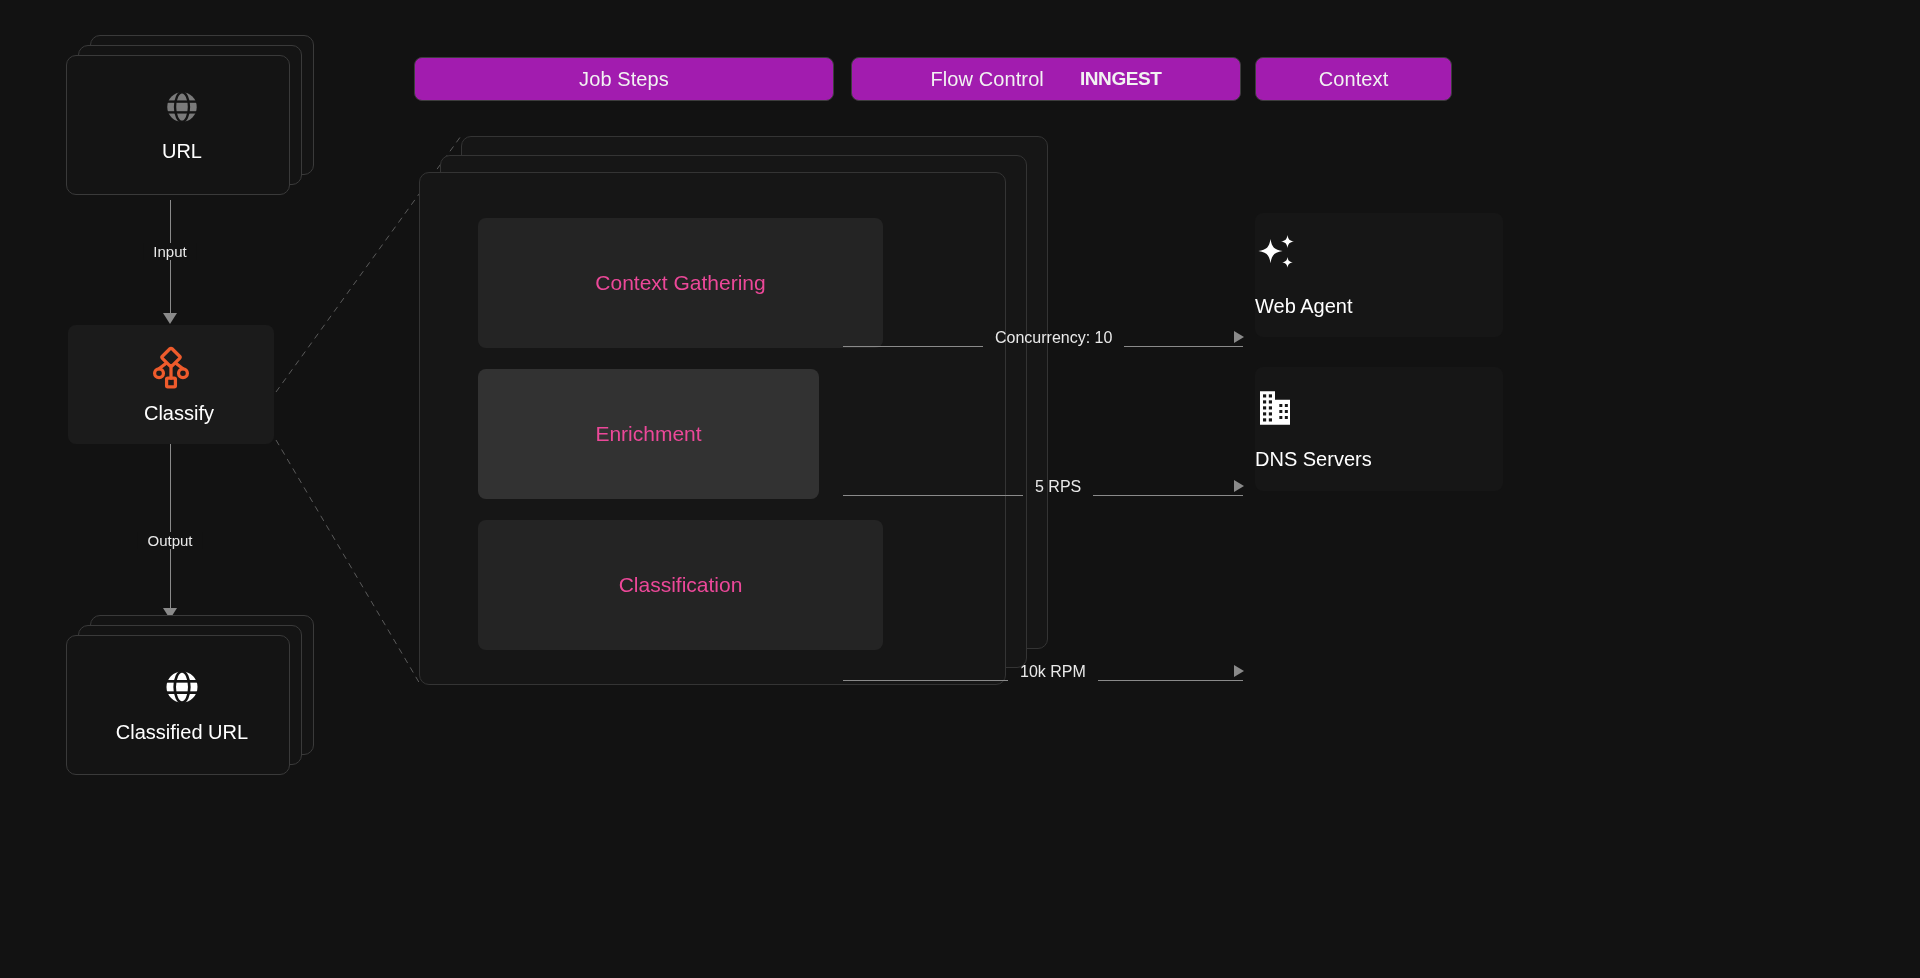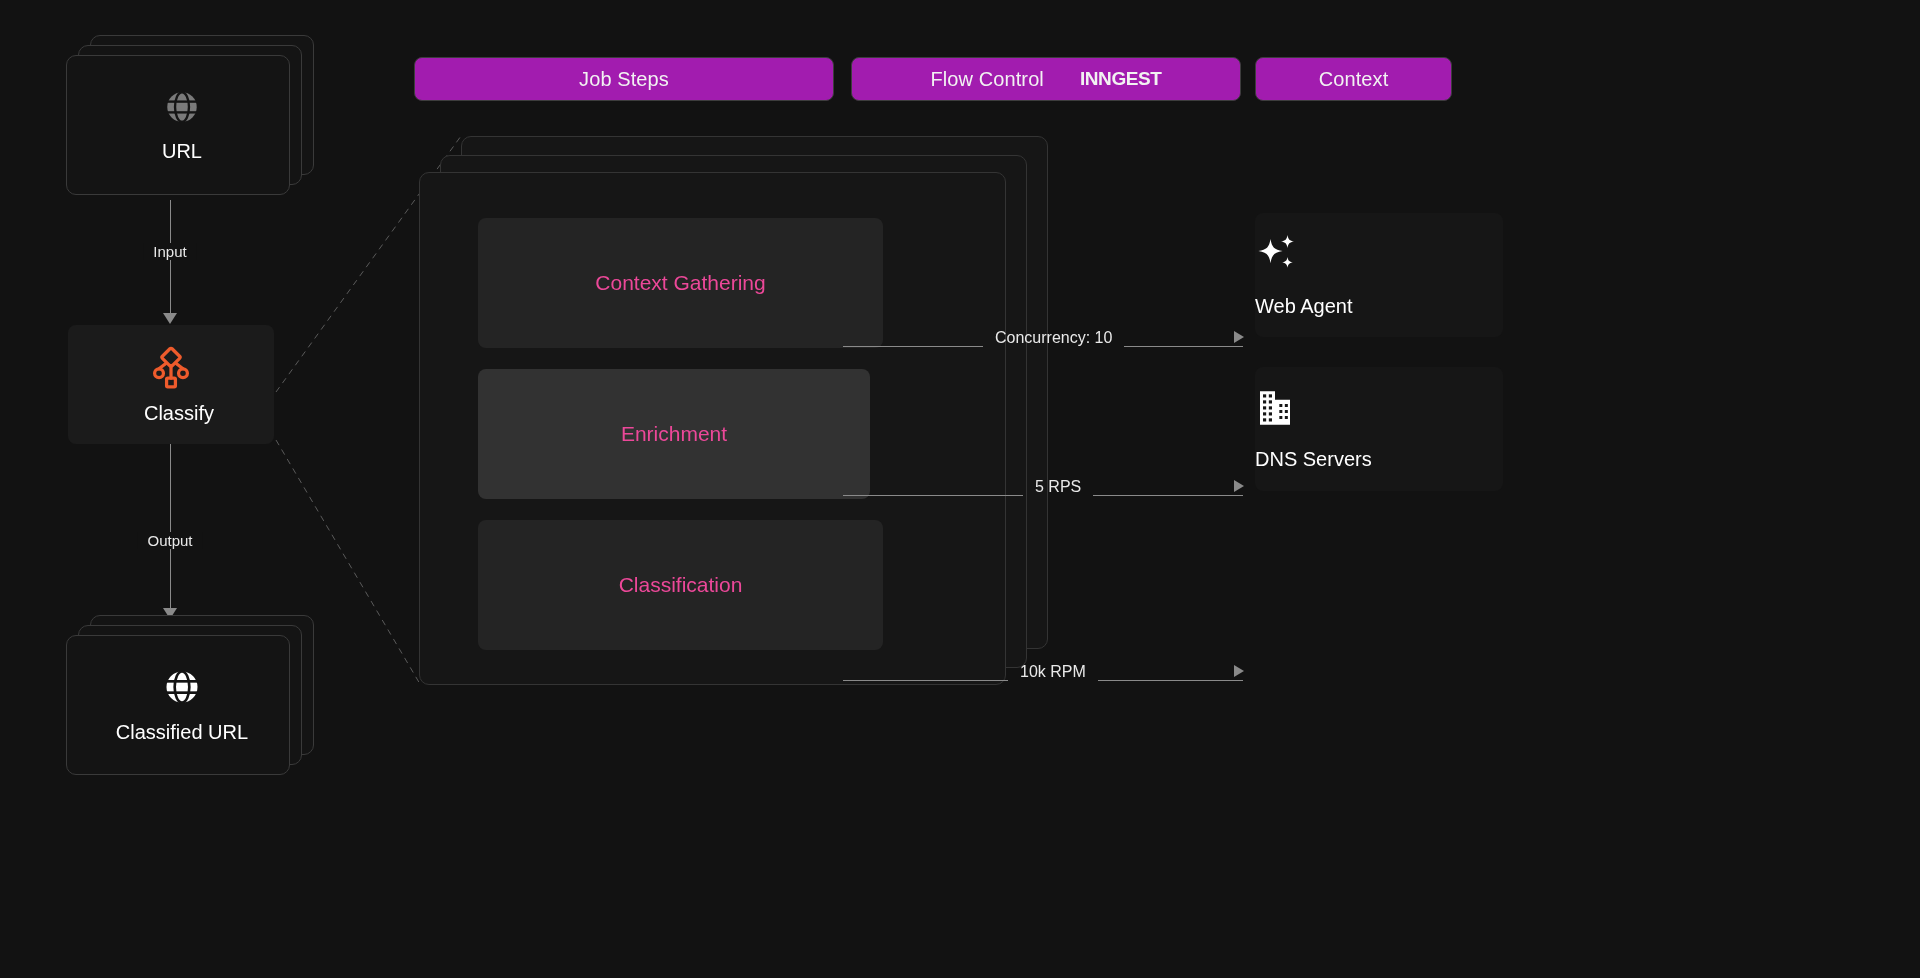--- a/index.html
+++ b/index.html
@@ -199,21 +199,21 @@
   </div>
 
   <div class="panel dots" style="left:461px; top:136px; width:587px; height:513px;"></div>
   <div class="panel dots" style="left:440px; top:155px; width:587px; height:513px;"></div>
   <div class="panel dots" style="left:419px; top:172px; width:587px; height:513px;">
 
     <div class="step" style="left:58px; top:45px; width:405px; height:130px;">
       <span>Context Gathering</span>
     </div>
 
-    <div class="step hl" style="left:58px; top:196px; width:392px; height:130px;">
+    <div class="step hl" style="left:58px; top:196px; width:341px; height:130px;">
       <span>Enrichment</span>
     </div>
 
     <div class="step" style="left:58px; top:347px; width:405px; height:130px;">
       <span>Classification</span>
     </div>
   </div>
 
   <div class="conn" style="left:843px; top:327px; width:400px;">
     <div class="seg" style="width:140px;"></div>

